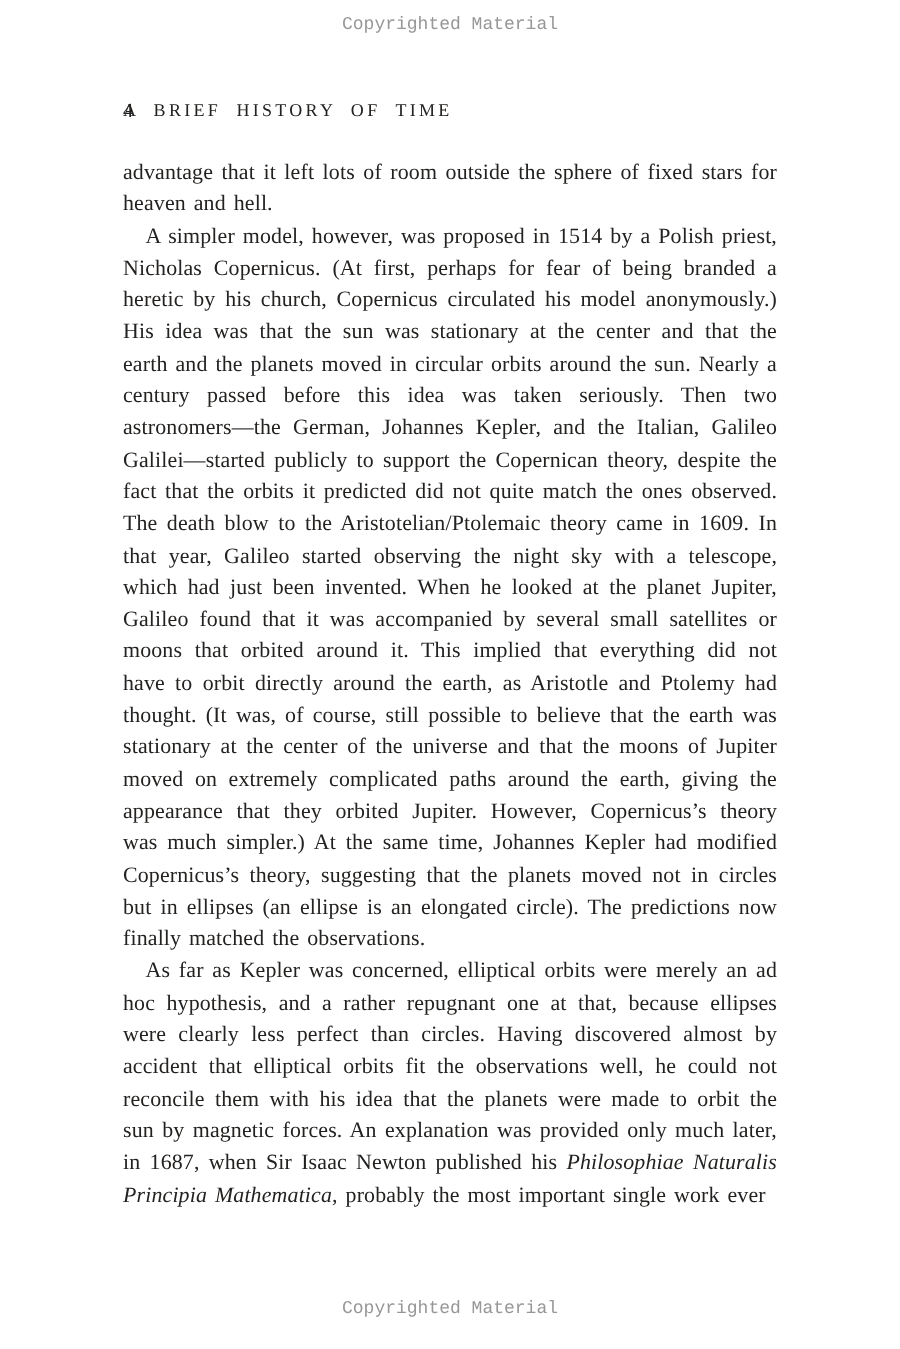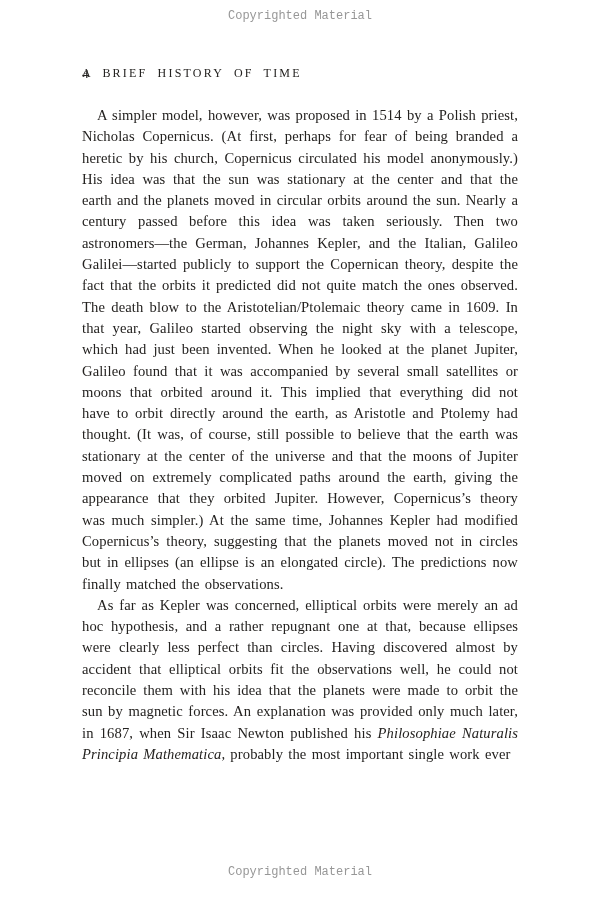--- a/index.html
+++ b/index.html
@@ -80,19 +80,20 @@
 <div class="page">
 
   <div class="copyright copyright-top">Copyrighted Material</div>
 
   <div class="running-header">
     <span class="page-number">4</span>
     <span class="running-title">A BRIEF HISTORY OF TIME</span>
   </div>
 
   <div class="body-text">
+      <p class="para"><span>advantage that it left lots of room outside the sphere of fixed stars for heaven and hell.</span></p>
       <p class="para indent"><span>A simpler model, however, was proposed in 1514 by a Polish priest, Nicholas Copernicus. (At first, perhaps for fear of being branded a heretic by his church, Copernicus circulated his model anonymously.) His idea was that the sun was stationary at the center and that the earth and the planets moved in circular orbits around the sun. Nearly a century passed before this idea was taken seriously. Then two astronomers—the German, Johannes Kepler, and the Italian, Galileo Galilei—started publicly to support the Copernican theory, despite the fact that the orbits it predicted did not quite match the ones observed. The death blow to the Aristotelian/Ptolemaic theory came in 1609. In that year, Galileo started observing the night sky with a telescope, which had just been invented. When he looked at the planet Jupiter, Galileo found that it was accompanied by several small satellites or moons that orbited around it. This implied that everything did not have to orbit directly around the earth, as Aristotle and Ptolemy had thought. (It was, of course, still possible to believe that the earth was stationary at the center of the universe and that the moons of Jupiter moved on extremely complicated paths around the earth, giving the appearance that they orbited Jupiter. However, Copernicus’s theory was much simpler.) At the same time, Johannes Kepler had modified Copernicus’s theory, suggesting that the planets moved not in circles but in ellipses (an ellipse is an elongated circle). The predictions now finally matched the observations.</span></p>
       <p class="para indent"><span>As far as Kepler was concerned, elliptical orbits were merely an ad hoc hypothesis, and a rather repugnant one at that, because ellipses were clearly less perfect than circles. Having discovered almost by accident that elliptical orbits fit the observations well, he could not reconcile them with his idea that the planets were made to orbit the sun by magnetic forces. An explanation was provided only much later, in 1687, when Sir Isaac Newton published his </span><em>Philosophiae Naturalis Principia Mathematica,</em><span> probably the most important single work ever</span></p>
     </div>
 
   <div class="copyright copyright-bottom">Copyrighted Material</div>
 
 </div>
 
 </body></html>

